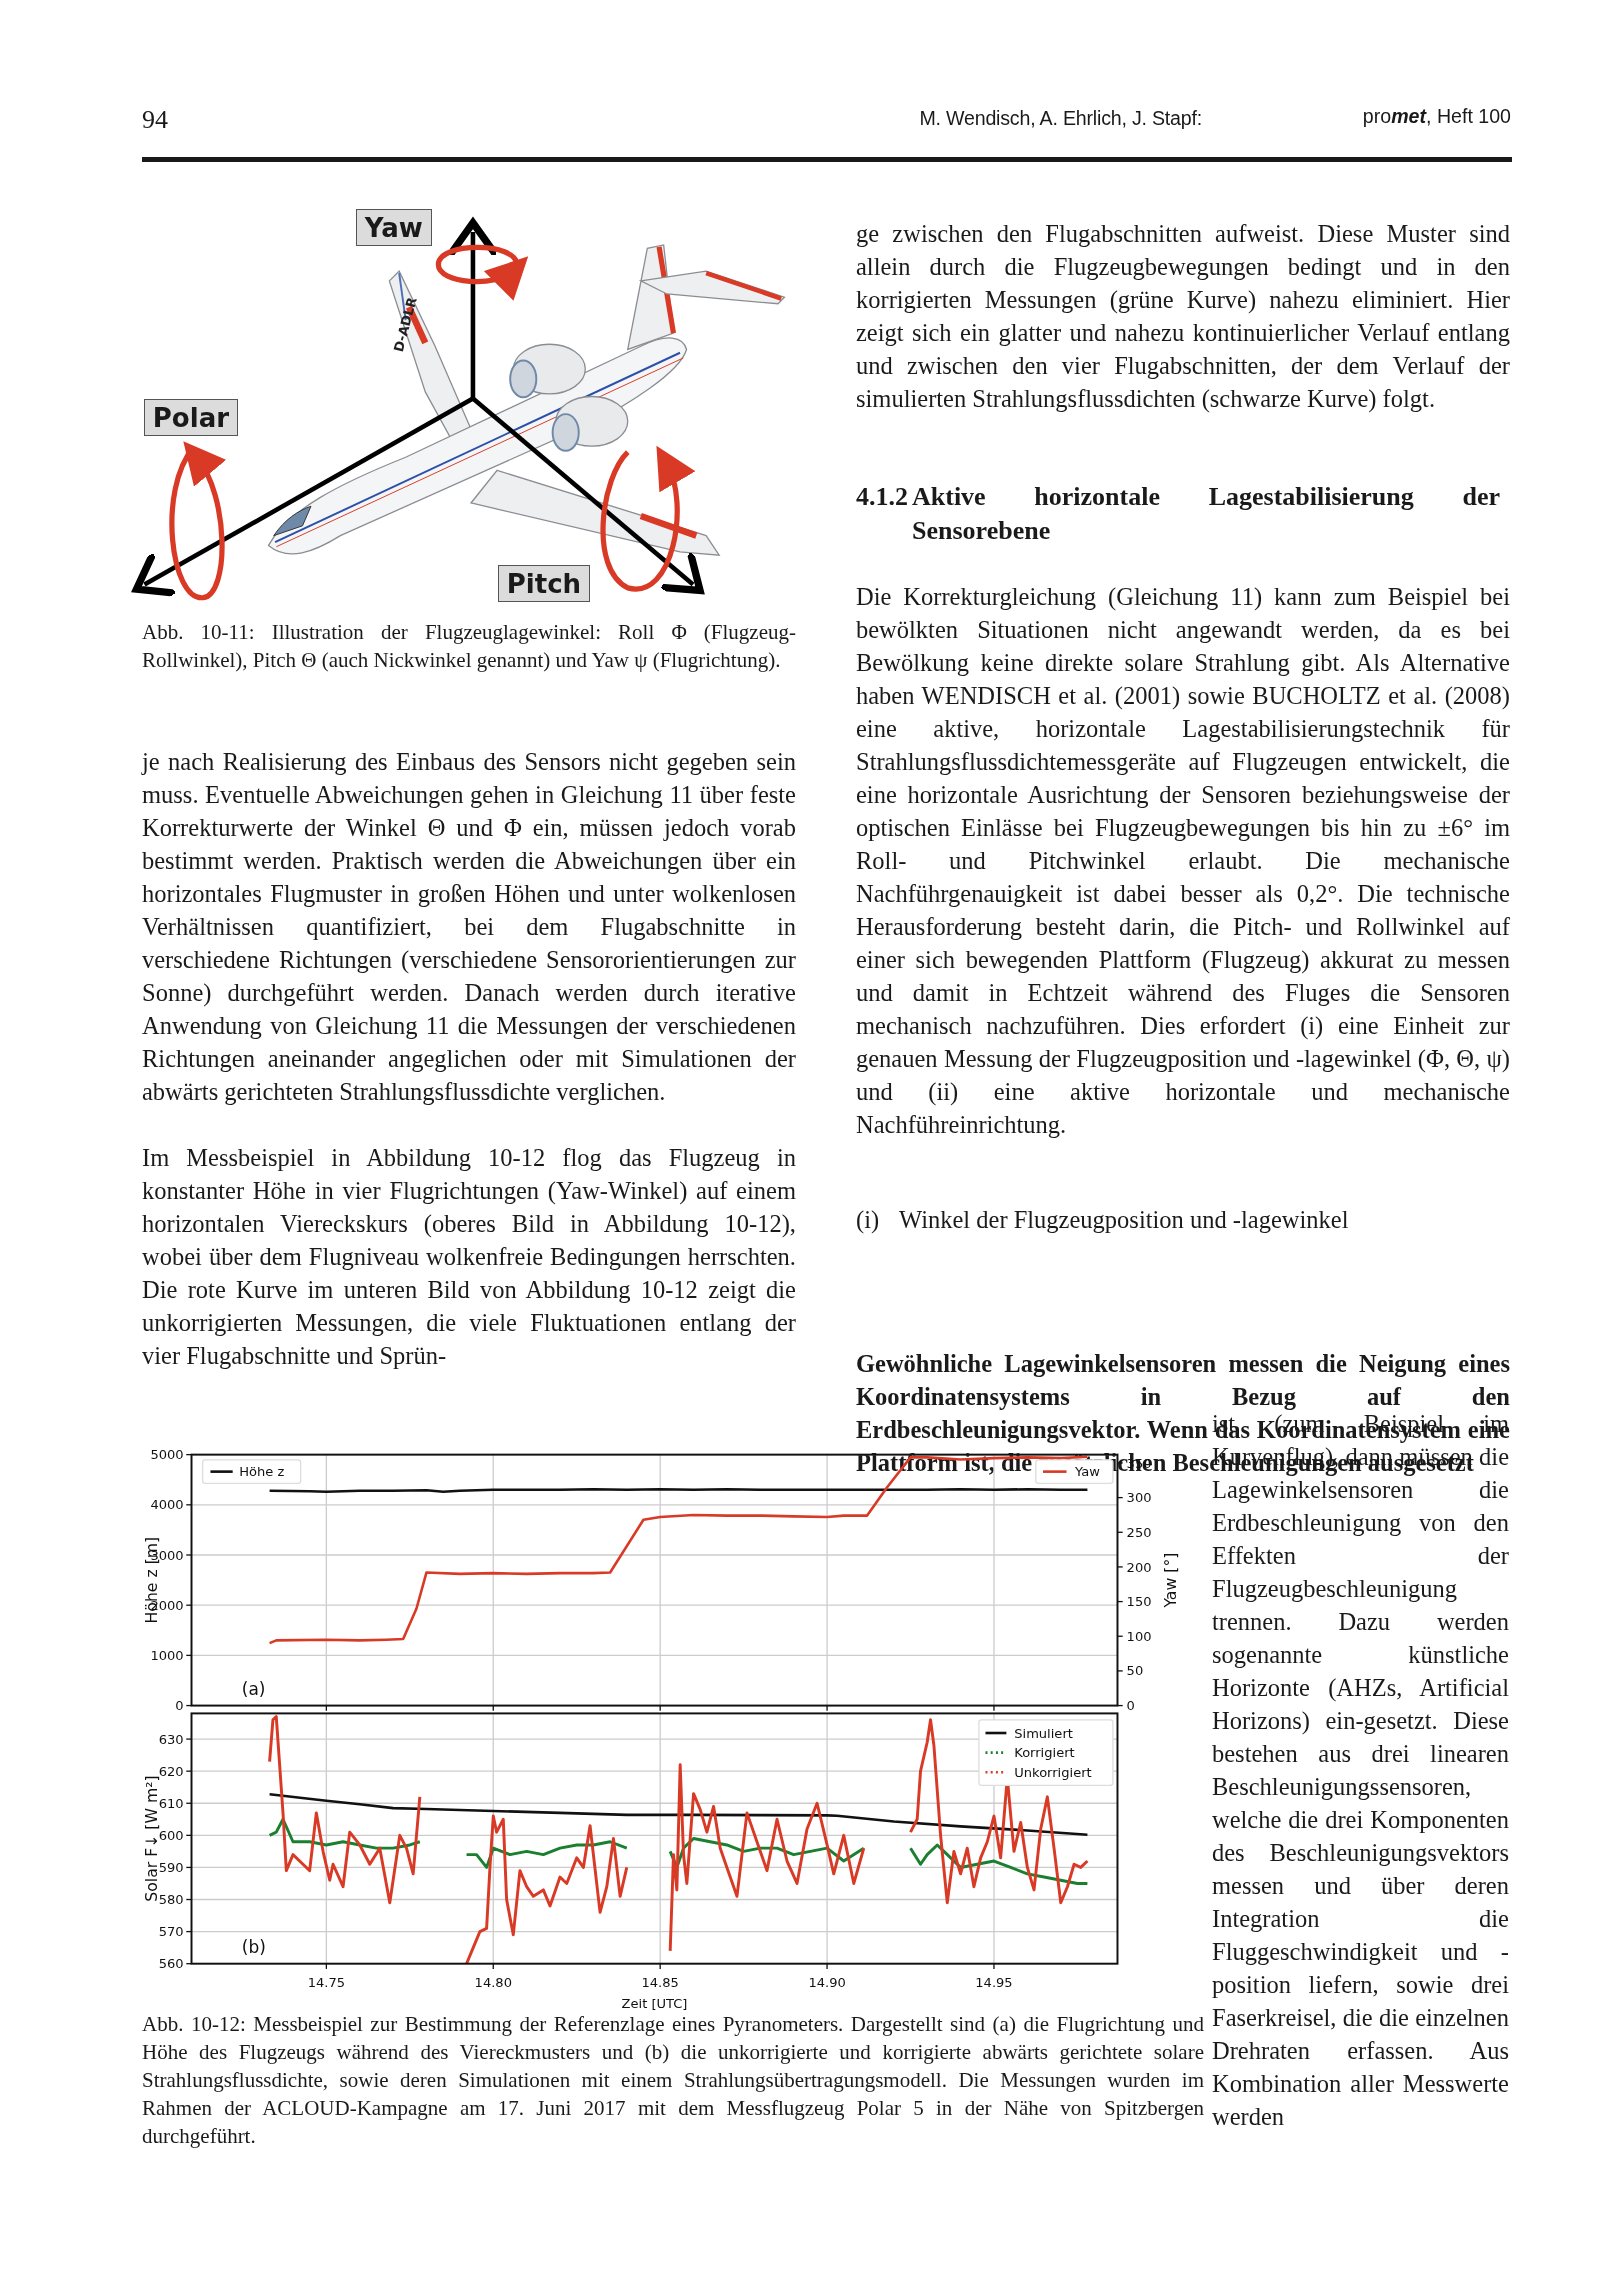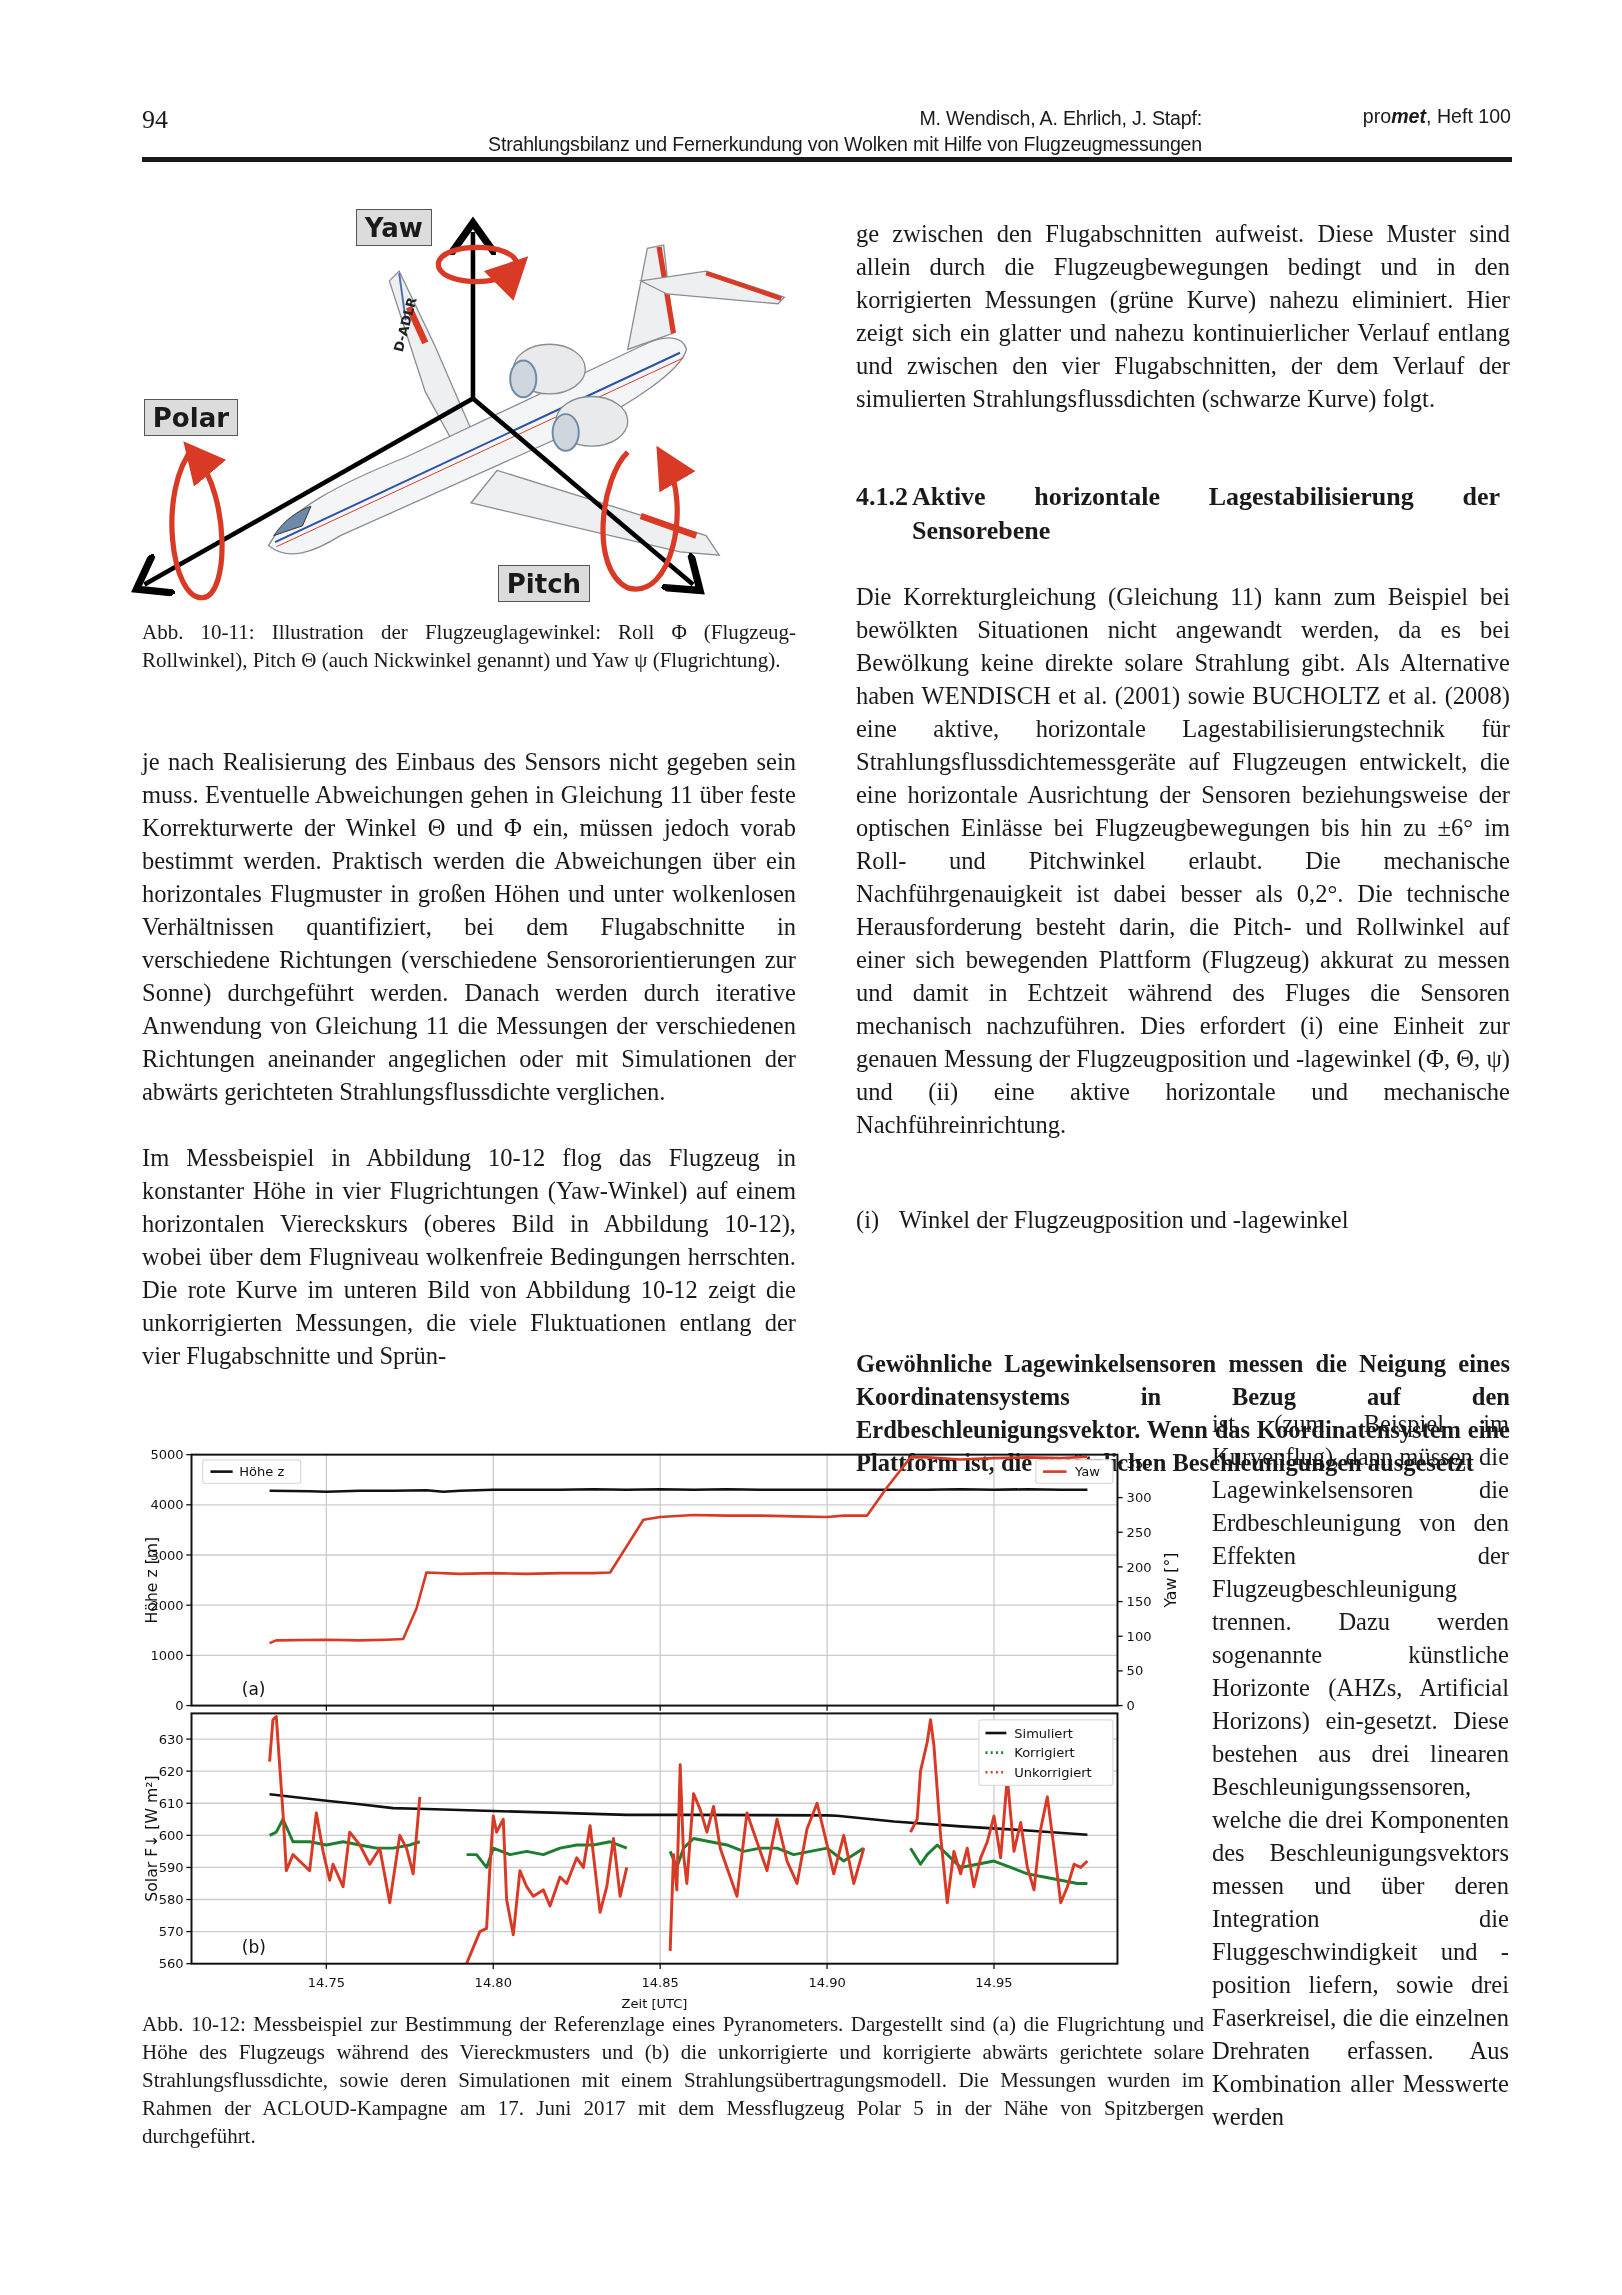--- a/index.html
+++ b/index.html
@@ -44,21 +44,20 @@
   .axis-title { font-family: "DejaVu Sans", sans-serif; font-size: 24px; fill: #111; }
   .legend-text { font-family: "DejaVu Sans", sans-serif; font-size: 20px; fill: #111; }
   .panel-label { font-family: "DejaVu Sans", sans-serif; font-size: 26px; fill: #111; }
 </style>
 </head>
 <body>
 
 <div id="page-number" class="serif">94</div>
 <div id="header-center" class="sans">
   <div>M. Wendisch, A. Ehrlich, J. Stapf:</div>
-  <div>Strahlungsbilanz und Fernerkundung von Wolken mit Hilfe von Flugzeugmessungen</div>
 </div>
 <div id="header-journal" class="sans"><span>pro</span><b>met</b><span>, Heft 100</span></div>
 <div id="header-rule"></div>
 
 <div id="fig-plane">
   <svg width="680" height="418" viewBox="0 0 1040 640">
     <defs>
       <marker id="ah-black" markerWidth="10" markerHeight="10" refX="5" refY="5" orient="auto" markerUnits="strokeWidth">
         <path d="M0,0 L7,5 L0,10" fill="none" stroke="#000" stroke-width="1.6"></path>
       </marker>

